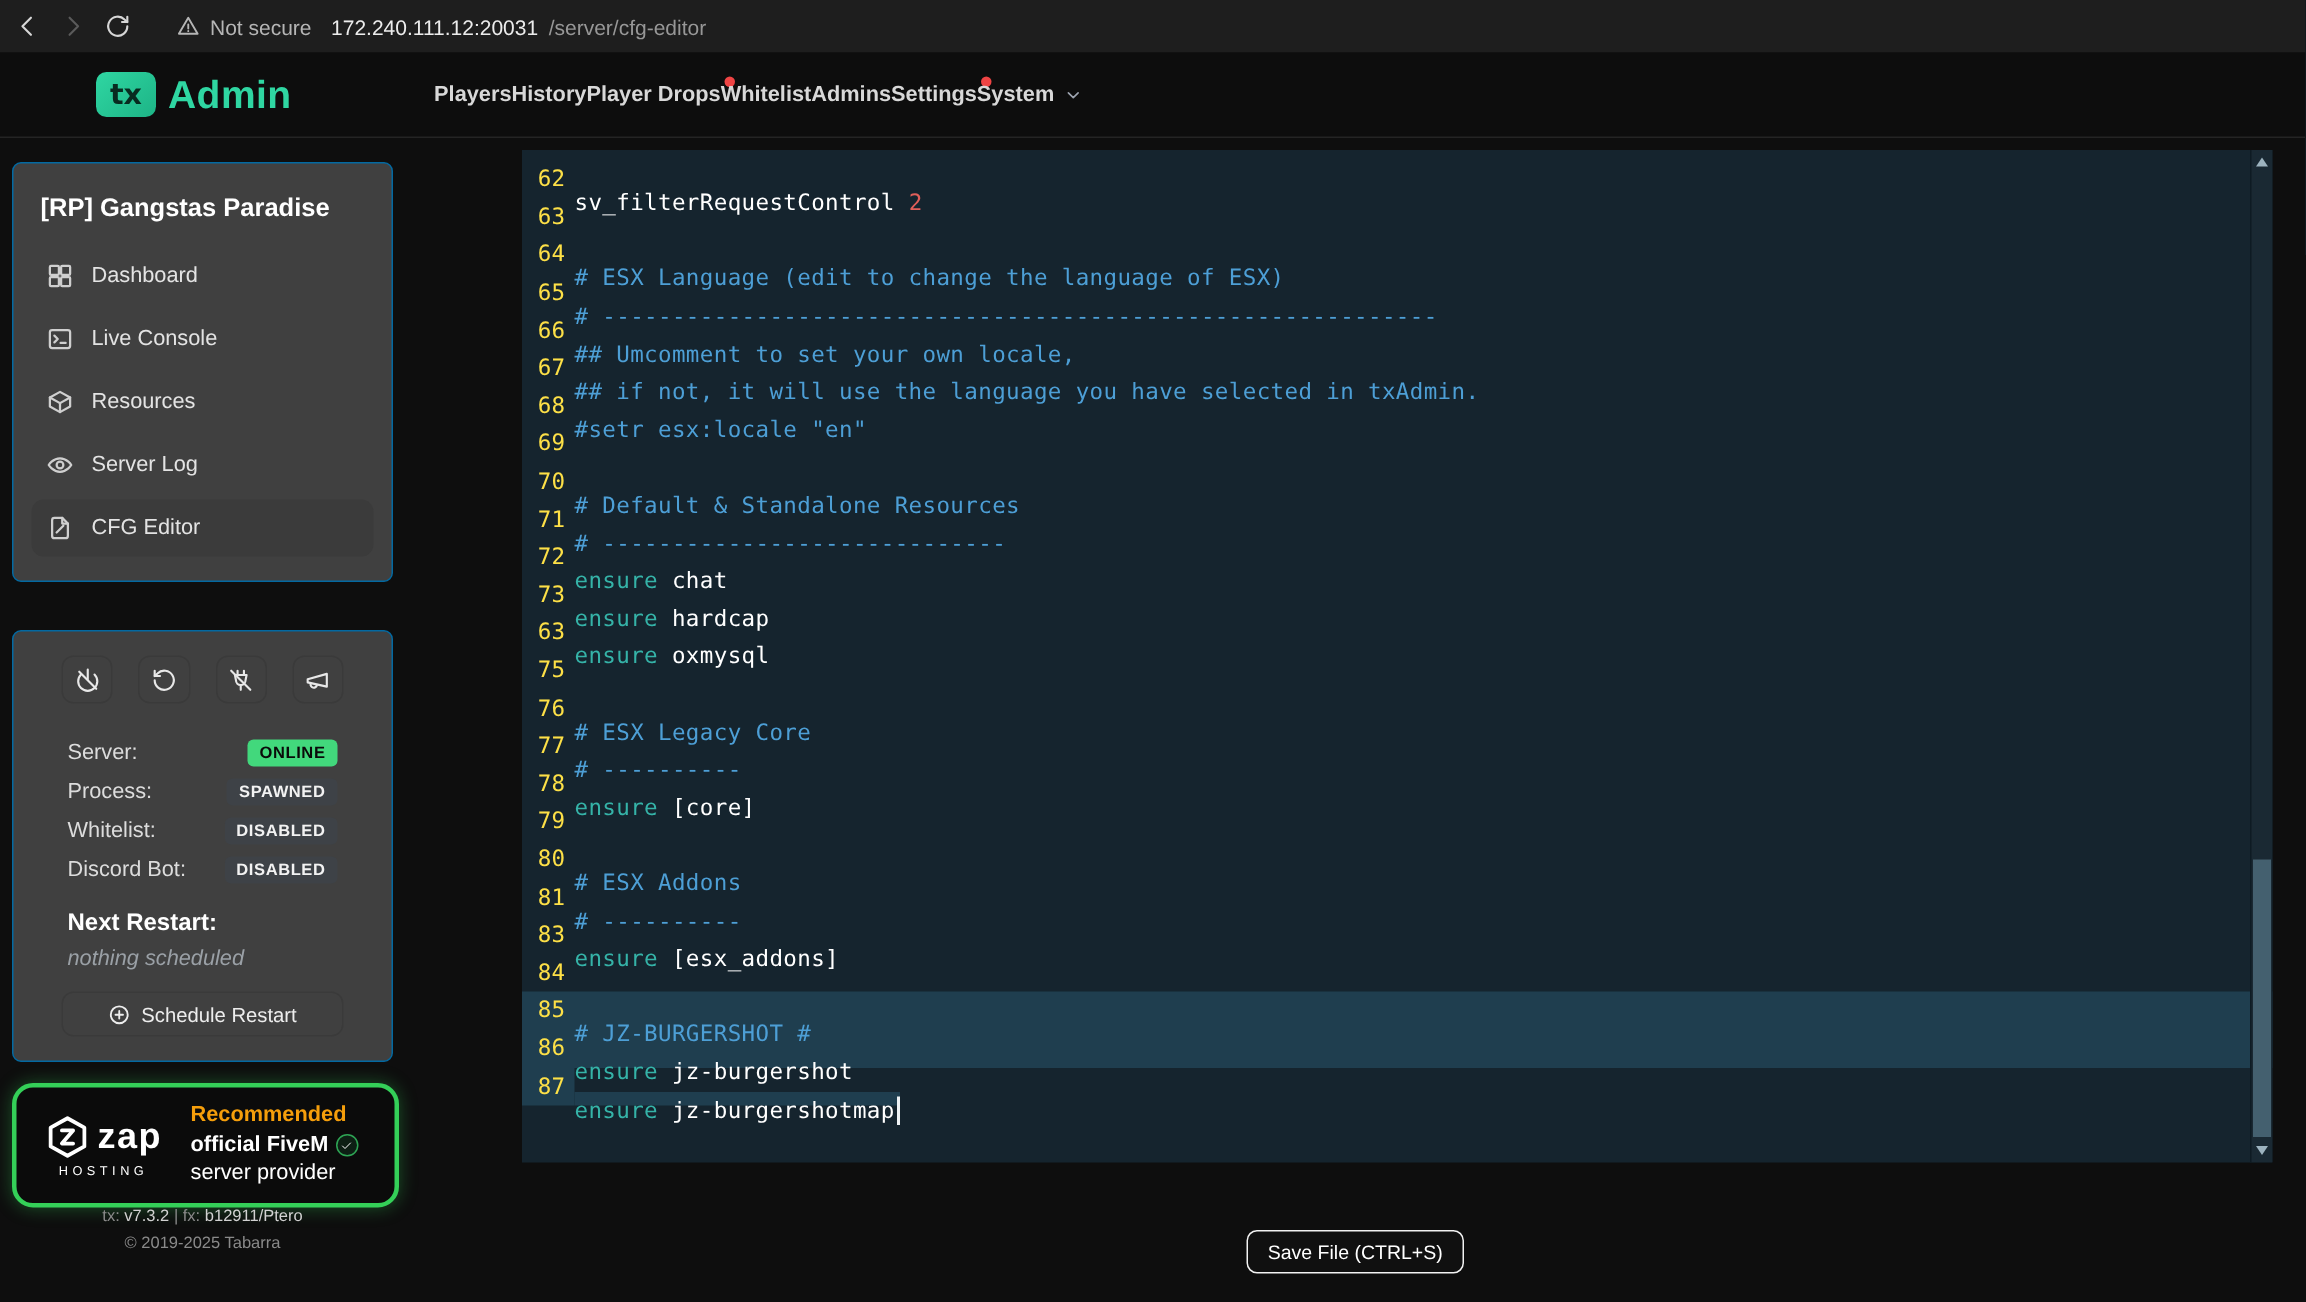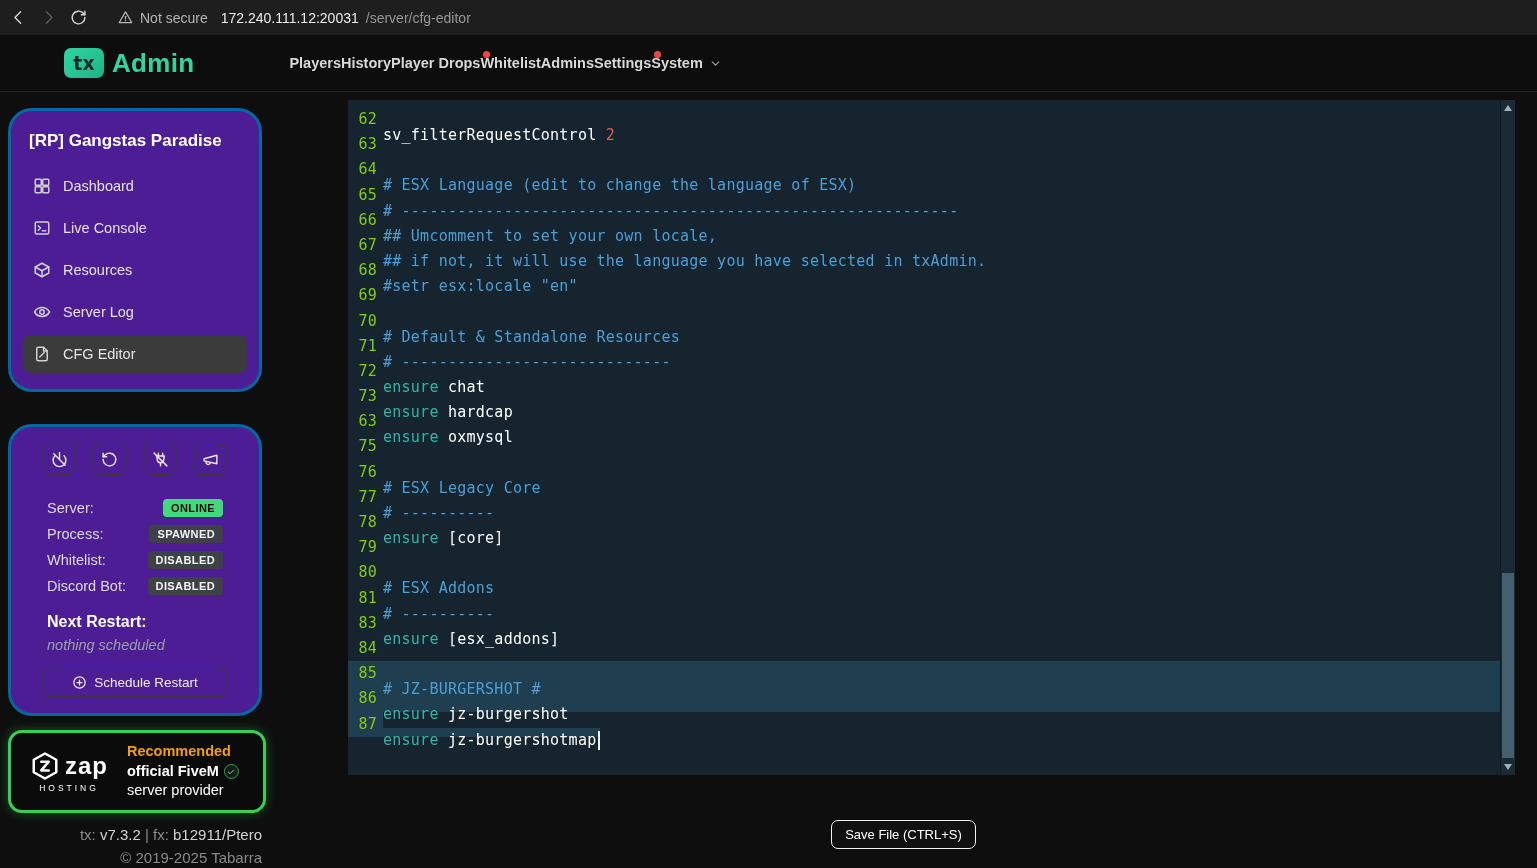--- a/index.html
+++ b/index.html
@@ -40,21 +40,21 @@
   }
   .logo-text { font-size:26px; font-weight:bold; color:var(--c-accent,#2fd6a2); letter-spacing:.3px; }
   .main-nav { display:flex; margin-left:95px; font-size:14.5px; font-weight:600; color:#d8d8d8; }
   .nav-item { position:relative; cursor:pointer; display:flex; align-items:center; gap:6px; }
   .nav-dot { position:absolute; top:-4px; right:-10px; width:7px; height:7px; border-radius:50%; background:var(--c-alert,#ef4444); }
   .nav-chev { width:13px; height:13px; color:#9ca3af; }
 
   
   .layout { display:flex; height:776px; }
   aside { width:270px; flex-shrink:0; padding:16px 0 0 8px; }
-  .card { width:254px; background:#4c1d95; border:3px solid #0369a1; border-radius:24px; }
+  .card { width:254px; background:#404040; border:1px solid #0369a1; border-radius:6px; }
   .nav-card { padding:20px 12px 12px; }
   .server-name { font-size:17px; font-weight:700; color:#fff; margin:0 6px 16px; }
   .menu-item {
     display:flex; align-items:center; gap:12px; padding:10px 10px; border-radius:8px;
     font-size:14.5px; font-weight:500; color:#e3e3e3; margin-bottom:4px; cursor:pointer;
   }
   .menu-item.active { background:#3b3b3b; }
   .menu-icon { width:18px; height:18px; color:#cfcfcf; flex-shrink:0; }
 
   .ctrl-card { margin-top:32px; padding:16px 28px; }
@@ -91,33 +91,33 @@
   .zap-text { font-size:14.5px; line-height:1.35; }
   .zap-l1 { color:#f59e0b; font-weight:700; }
   .zap-l2 { color:#fff; font-weight:700; display:flex; align-items:center; }
   .fivem-check {
     display:inline-flex; width:15px; height:15px; border-radius:50%; background:#0d1f14;
     border:1px solid #2ea454; color:#fff; align-items:center; justify-content:center; margin-left:5px;
   }
   .fivem-check .icon { width:8px; height:8px; }
   .zap-l3 { color:#fff; font-weight:400; }
 
-  .side-footer { width:254px; margin-top:13px; text-align:right; font-size:15px; color:#8a8a8a; }
+  .side-footer { width:254px; text-align:center; font-size:11px; color:#8a8a8a; }
   .side-footer .ver { color:#d2d2d2; }
   .copyright { margin-top:6px; }
 
   
   main { flex:1; }
   .editor-wrap {
     margin:8px 22px 0 78px; height:675px; background:var(--c-editor-bg,#15242e);
     position:relative; overflow:hidden;
   }
   .code-content { padding-top:7px; font-family:"DejaVu Sans Mono", monospace; font-size:15px; letter-spacing:.25px; }
   .code-row { display:flex; height:25.2px; line-height:25.2px; white-space:pre; }
-  .gutter { width:35px; padding:0 6px 0 4px; text-align:right; color:#84cc16; flex-shrink:0; }
+  .gutter { width:35px; padding:0 6px 0 4px; text-align:right; color:#fde047; flex-shrink:0; }
   .code { display:inline-block;margin-top:16px; }
   .tok-plain   { color:var(--tok-plain,#ffffff); }
   .tok-comment { color:var(--tok-comment,#4d9fd6); }
   .tok-keyword { color:var(--tok-keyword,#35b3a8); }
   .tok-number  { color:var(--tok-number,#e05f5a); }
   .sel-full { background:var(--c-selection,#1f3e4f); }
   .sel-text .gutter, .sel-text .code { background:var(--c-selection,#1f3e4f); }
   .cursor { display:inline-block; width:2px; height:19px; background:#eef2f4; vertical-align:middle; margin-left:2px; }
 
   .scrollbar {

